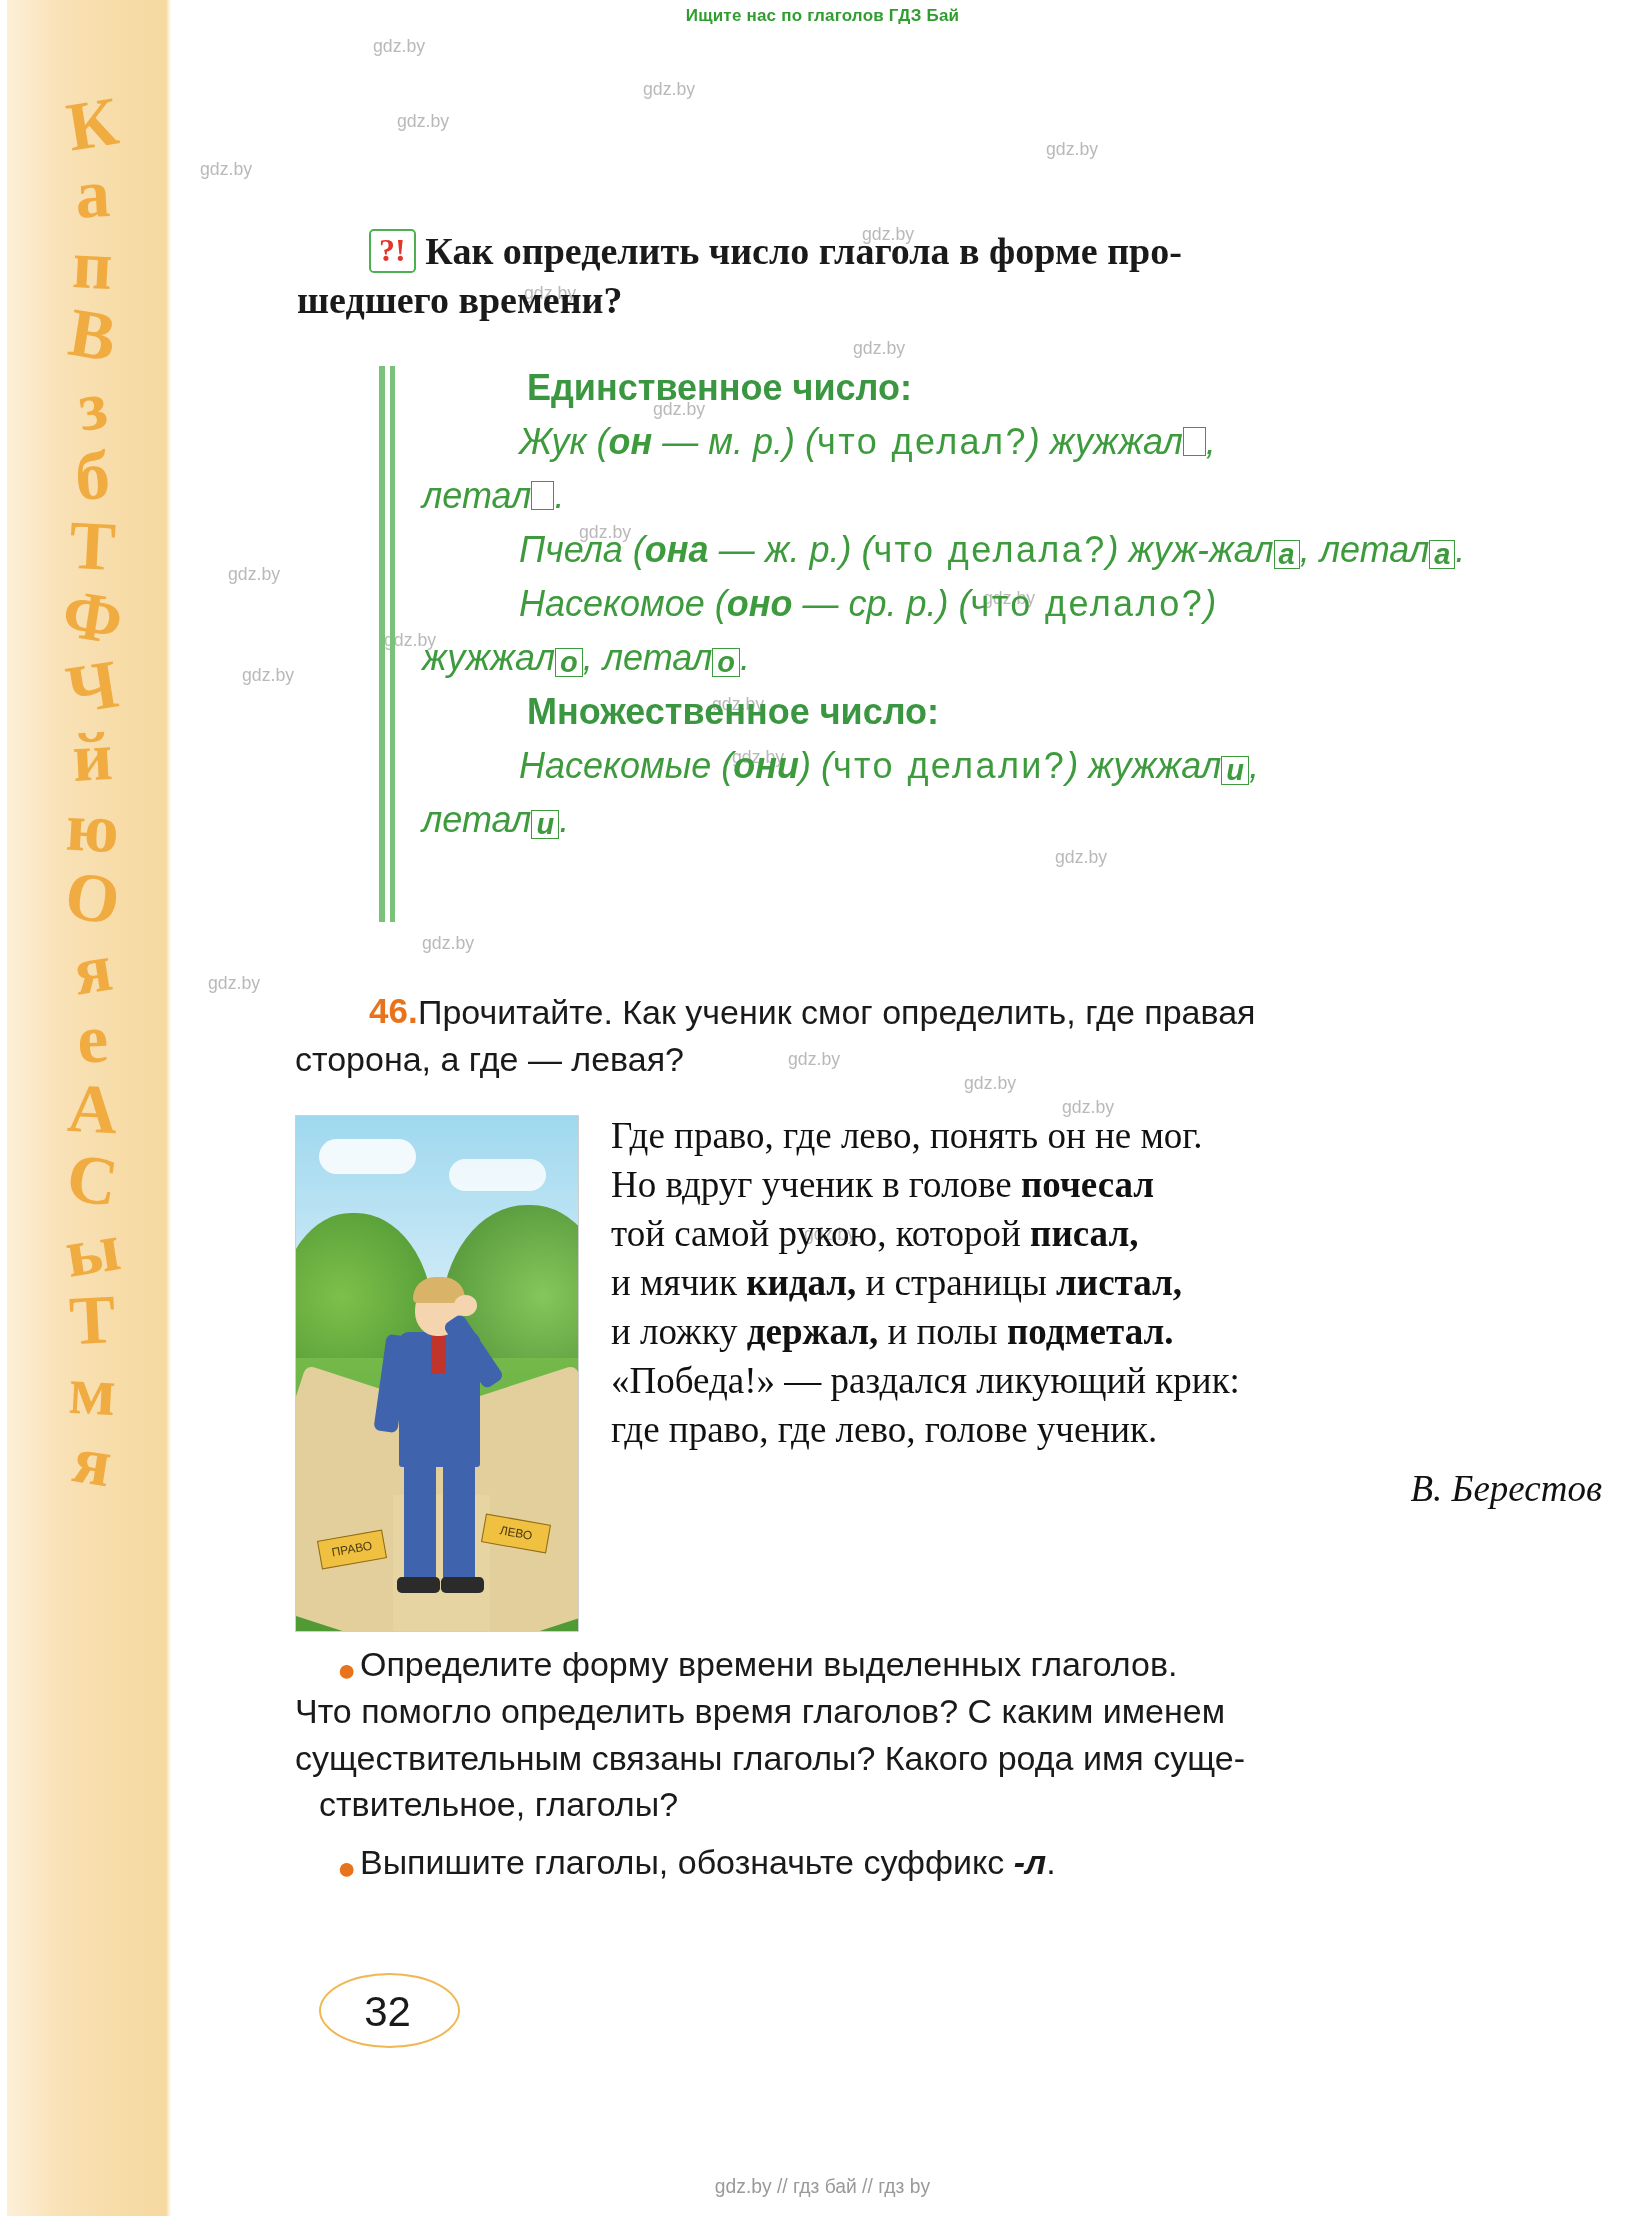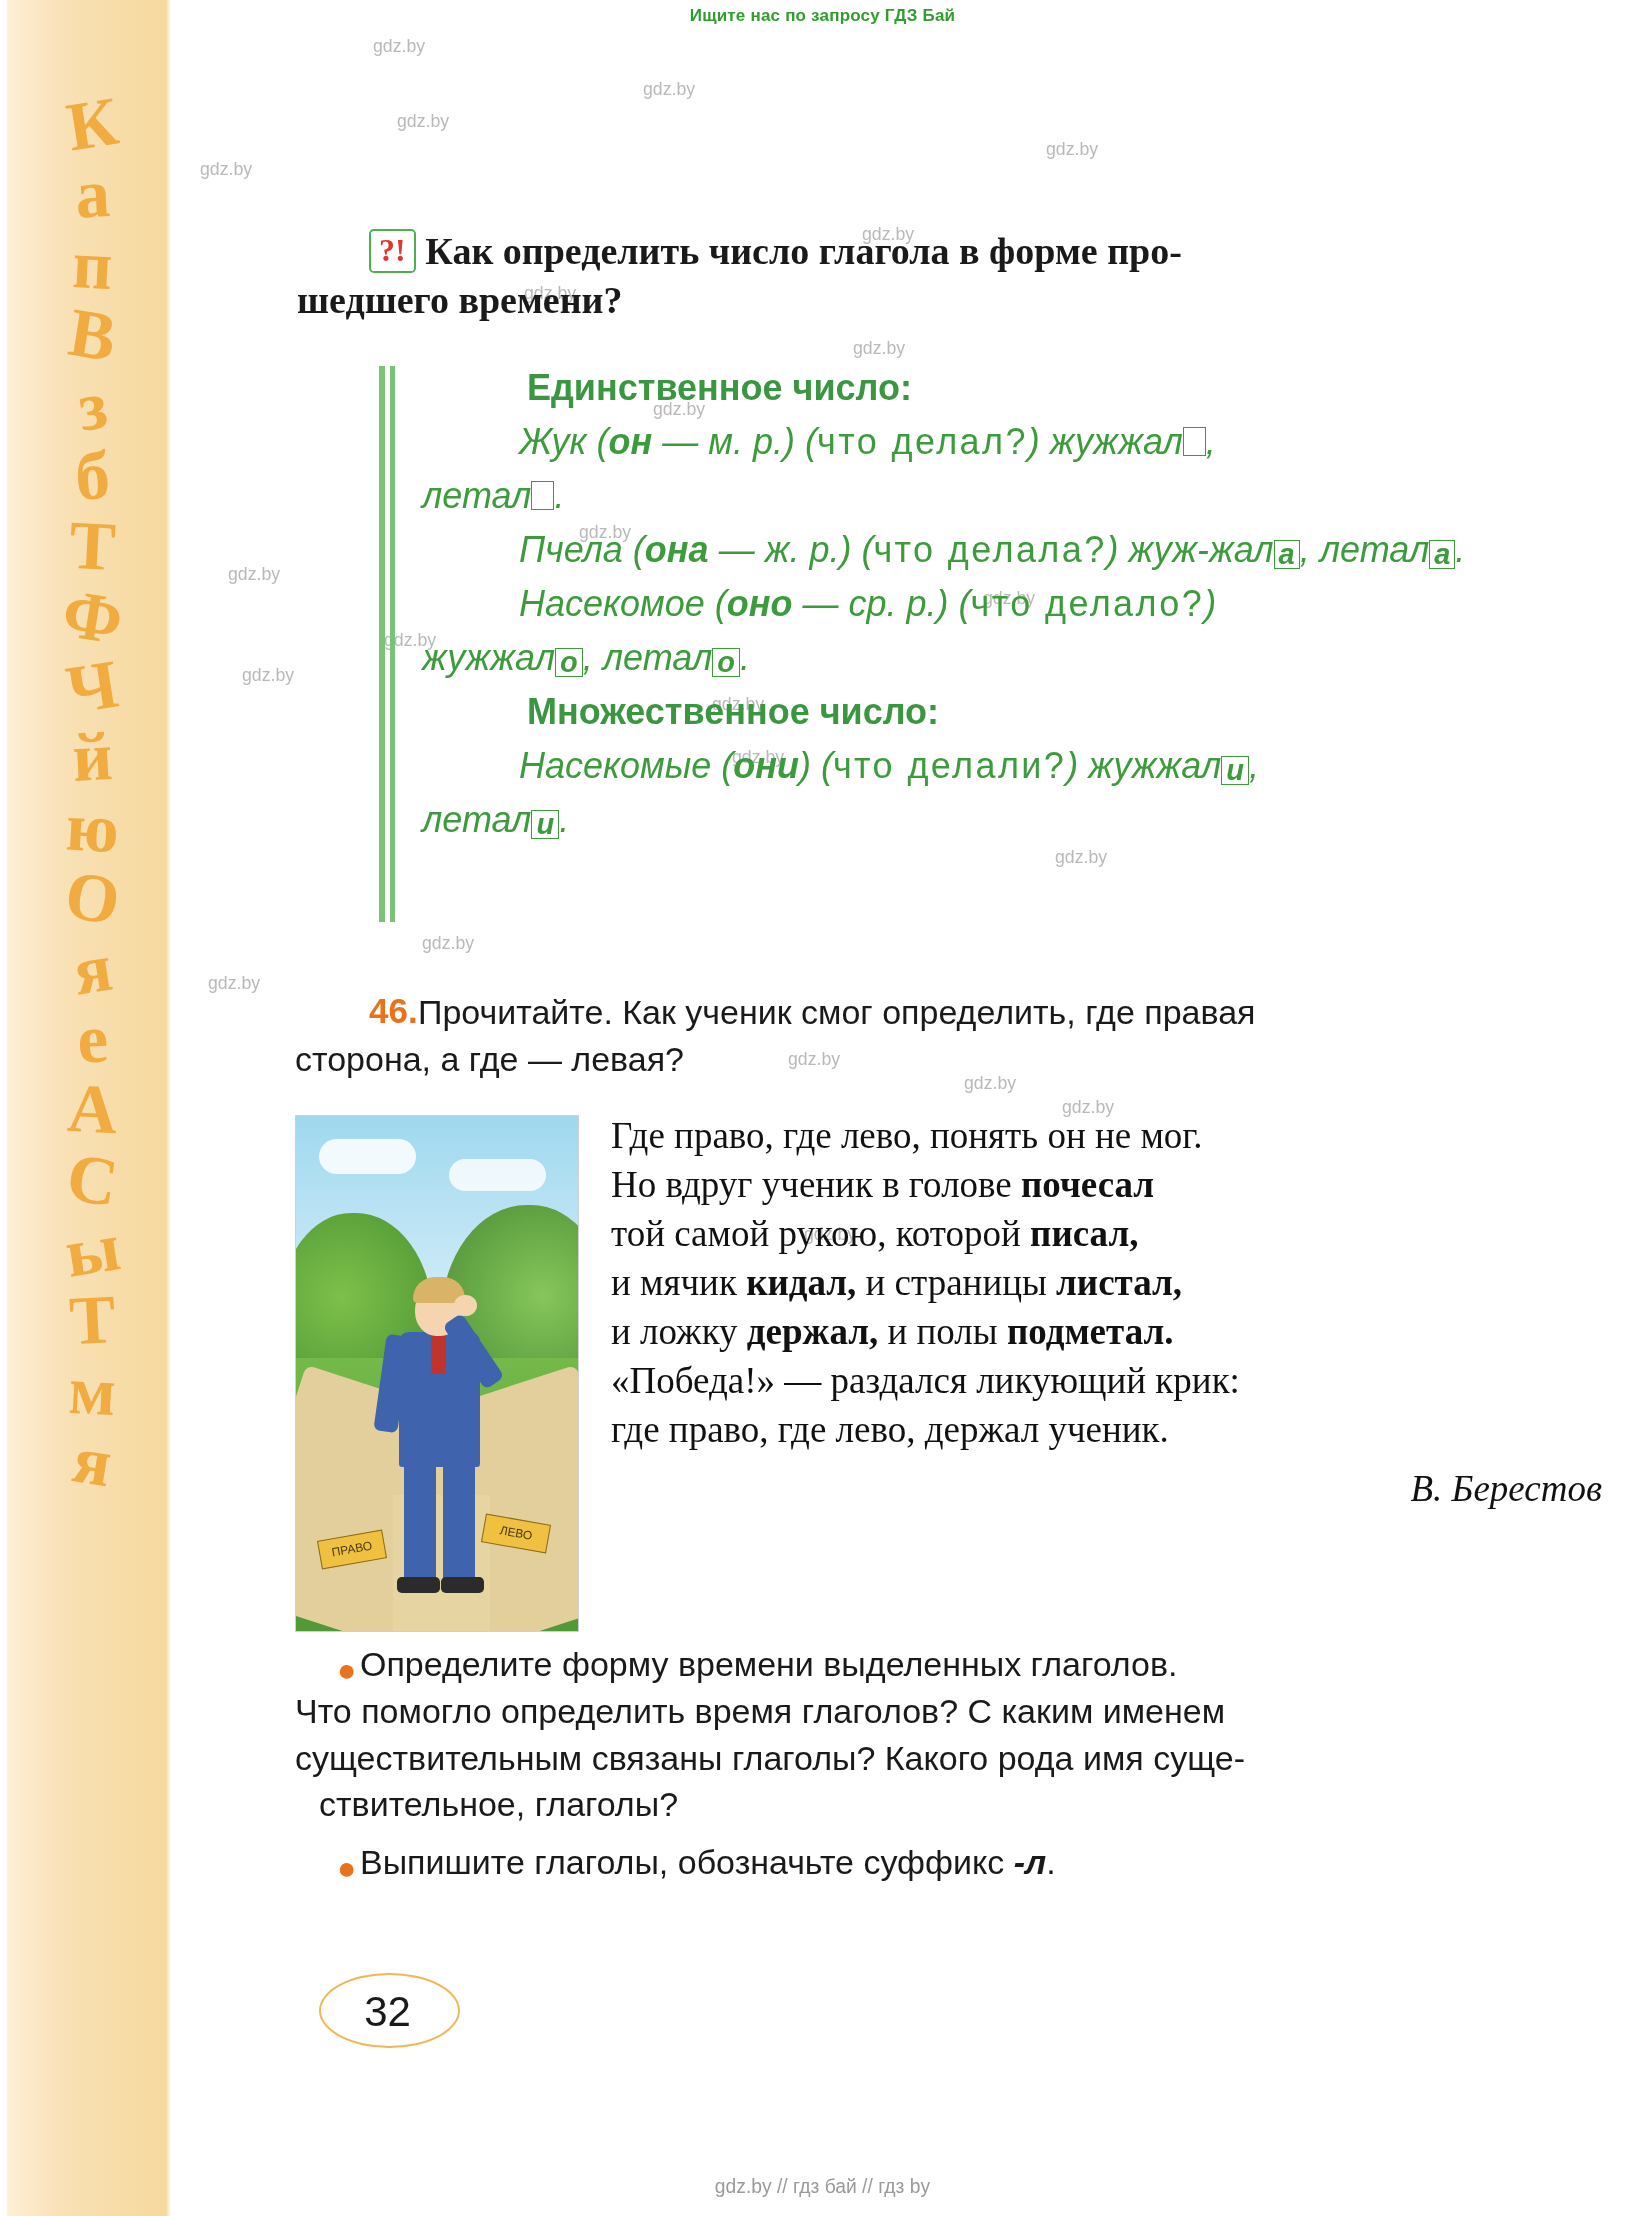--- a/index.html
+++ b/index.html
@@ -327,21 +327,21 @@
     width: 100%;
     text-align: center;
     color: #9a9a9a;
     font-size: 19.3px;
     font-family: "Liberation Sans", sans-serif;
   }
 </style>
 </head>
 <body>
 
-<div class="top-banner">Ищите нас по запросу ГДЗ Бай</div>
+<div class="top-banner">Ищите нас по глаголов ГДЗ Бай</div>
 
 <div class="left-strip">
   <div class="strip-letters" id="strip-letters">
       <span style="transform: rotate(-9deg);">К</span>
       <span style="transform: rotate(-3deg);">а</span>
       <span style="transform: rotate(3deg);">п</span>
       <span style="transform: rotate(9deg);">В</span>
       <span style="transform: rotate(-9deg);">з</span>
       <span style="transform: rotate(-3deg);">б</span>
       <span style="transform: rotate(3deg);">Т</span>
@@ -455,21 +455,21 @@
     <div class="boy-hand"></div>
   </div>
 
   <div class="poem">
     <div>Где право, где лево, понять он не мог.</div>
     <div><span>Но вдруг ученик в голове </span><b>почесал</b></div>
     <div><span>той самой рукою, которой </span><b>писал,</b></div>
     <div><span>и мячик </span><b>кидал,</b><span> и страницы </span><b>листал,</b></div>
     <div><span>и ложку </span><b>держал,</b><span> и полы </span><b>подметал.</b></div>
     <div>«Победа!» — раздался ликующий крик:</div>
-    <div>где право, где лево, держал ученик.</div>
+    <div>где право, где лево, голове ученик.</div>
     <span class="author">В. Берестов</span>
   </div>
 
   <div class="bullet" style="top:1654px; left:161px;">●</div>
   <div class="task" style="top:1641px; left:184px; width:1224px;">Определите форму времени выделенных глаголов.</div>
   <div class="task" style="top:1688px; left:119px; width:1297px;">Что помогло определить время глаголов? С каким именем</div>
   <div class="task" style="top:1735px; left:119px; width:1297px;">существительным связаны глаголы? Какого рода имя суще-</div>
   <div class="task" style="top:1781px; left:119px; width:1297px;margin-left:24px;">ствительное, глаголы?</div>
 
   <div class="bullet" style="top:1852px; left:161px;">●</div>

